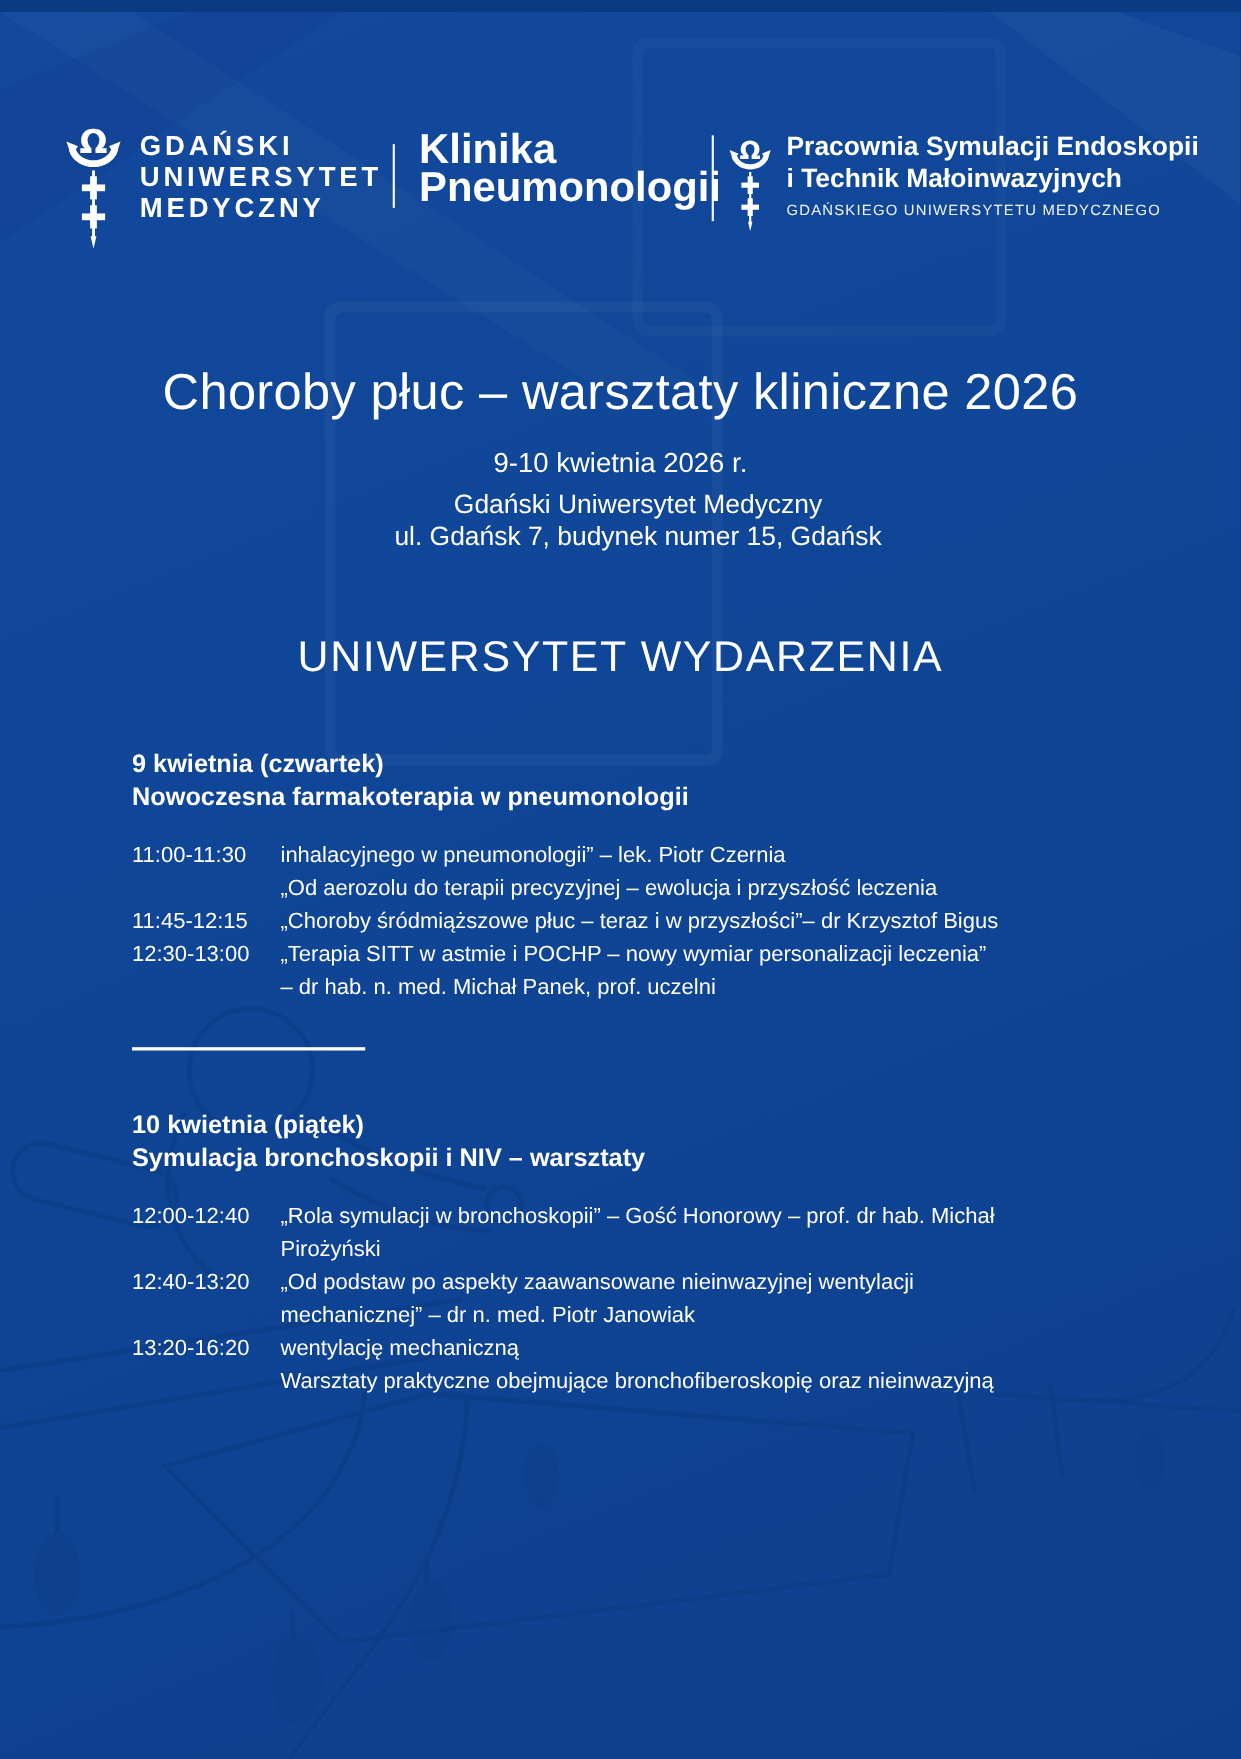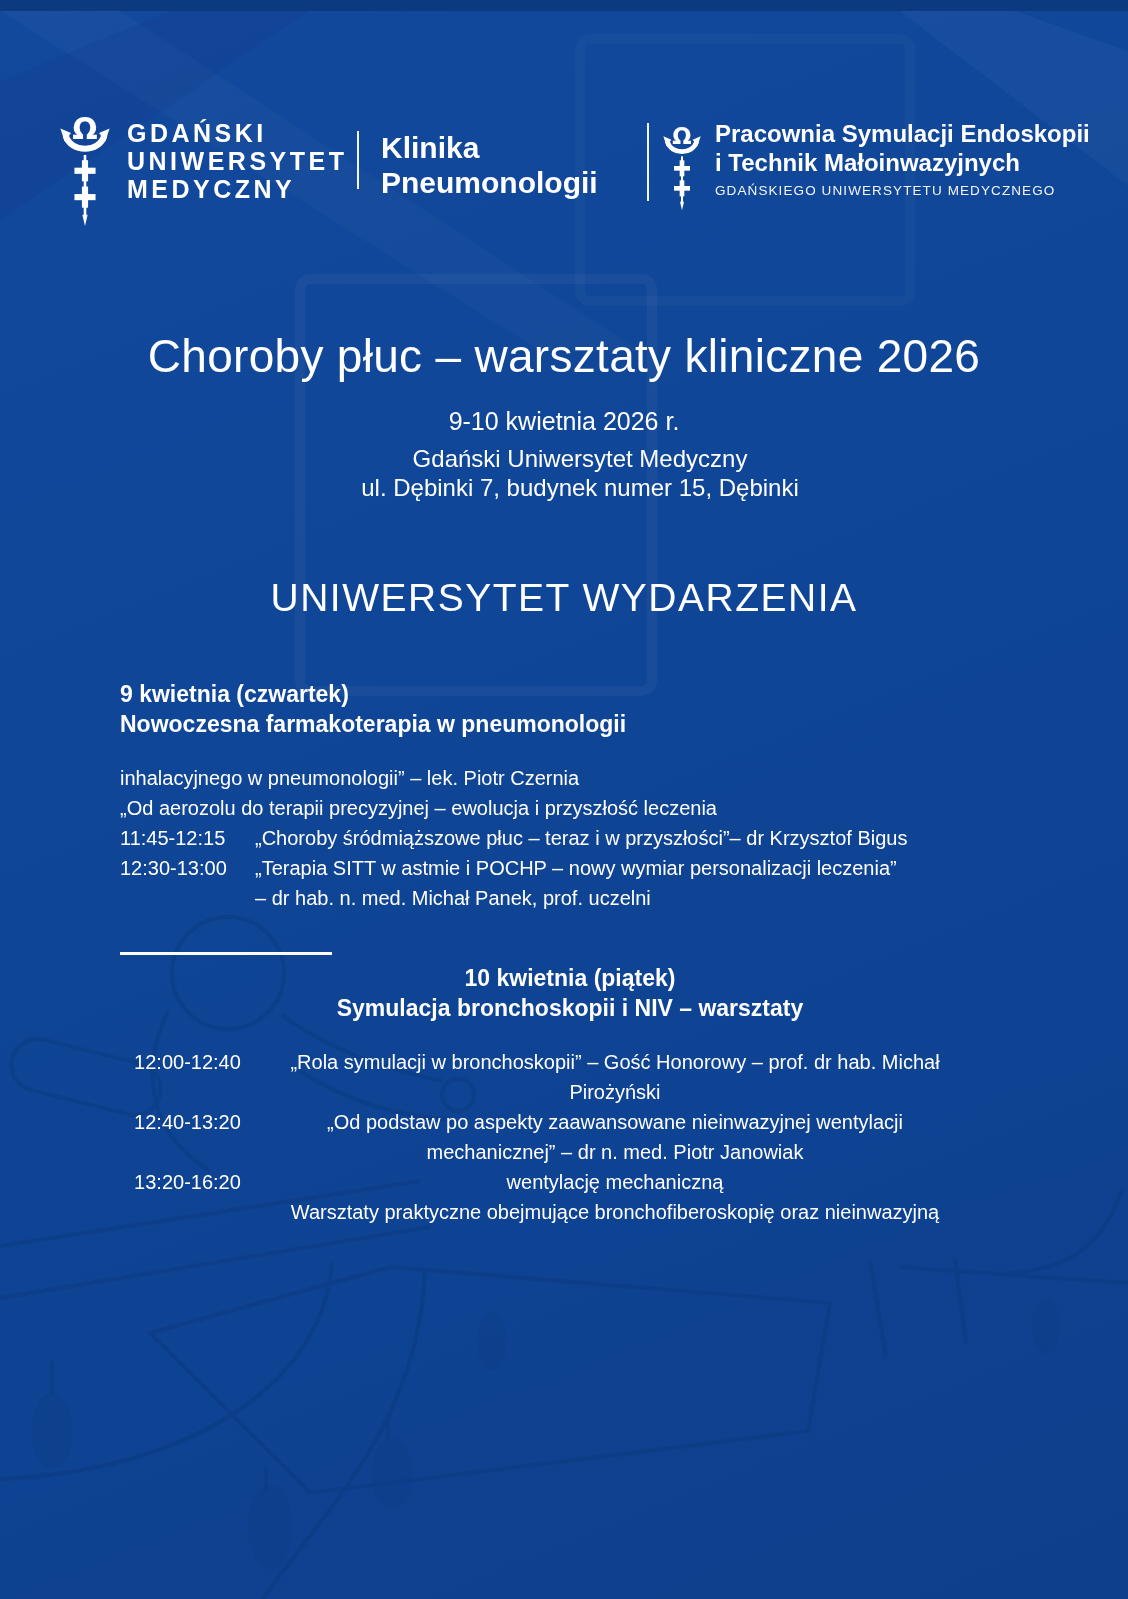--- a/index.html
+++ b/index.html
@@ -14,39 +14,39 @@
   }
   .bg-art{position:absolute;inset:0;width:1128px;height:1599px;pointer-events:none;}
 
   
   .logo-gumed{position:absolute;left:58px;top:100px;display:flex;align-items:flex-start;}
   .gumed-crest{width:54px;height:116px;flex:0 0 auto;}
   .gumed-text{margin-left:15px;margin-top:8px;font-size:25px;font-weight:600;letter-spacing:3.5px;line-height:28px;}
   .vline{position:absolute;width:2px;background:rgba(255,255,255,0.95);}
   .vline-1{left:357px;top:120px;height:58px;}
   .vline-2{left:647px;top:112px;height:78px;}
-  .logo-klinika{position:absolute;left:381px;top:119px;font-size:30px;font-weight:bold;line-height:35px;}
+  .logo-klinika{position:absolute;left:381px;top:108px;font-size:38px;font-weight:bold;line-height:35px;}
   .logo-pracownia{position:absolute;left:662px;top:108px;display:flex;align-items:flex-start;justify-content:flex-end;}
   .prac-crest{width:40px;height:88px;margin-top:4px;flex:0 0 auto;}
   .prac-text{margin-left:13px;}
   .prac-main{font-size:24px;font-weight:bold;line-height:29px;}
   .prac-sub{font-size:13.5px;font-weight:400;letter-spacing:1.1px;margin-top:6px;opacity:0.95;}
 
   
   .event-title{position:absolute;top:318px;left:0;right:0;text-align:center;
     font-size:46px;font-weight:400;letter-spacing:0.3px;}
   .event-date{position:absolute;top:396px;left:0;right:0;text-align:center;font-size:25px;}
   .event-venue{position:absolute;top:433px;left:0;right:0;text-align:center;font-size:24px;line-height:29px;padding-left:32px;}
   .schedule-heading{position:absolute;top:565px;left:0;right:0;text-align:center;
     font-size:39px;font-weight:400;letter-spacing:1.5px;}
 
   
   .day{position:absolute;left:120px;}
   .day-1{top:668px;width:890px;}
-  .day-2{top:952px;width:900px;text-align:center;}
+  .day-2{top:996px;width:900px;}
   .day-label,.day-theme{font-size:23px;font-weight:bold;line-height:30px;}
   .rows{margin-top:24px;}
   .row{display:grid;grid-template-columns:135px 1fr;}
   .time{font-size:20px;line-height:30px;}
   .desc{max-width:720px;}
   .desc div{font-size:20px;line-height:30px;white-space:nowrap;}
   .divider{position:absolute;left:120px;top:941px;width:212px;height:3px;background:#ffffff;}
 </style>
 </head>
 <body>
@@ -133,30 +133,31 @@
       <div class="prac-main">Pracownia Symulacji Endoskopii</div>
       <div class="prac-main">i Technik Małoinwazyjnych</div>
       <div class="prac-sub">GDAŃSKIEGO UNIWERSYTETU MEDYCZNEGO</div>
     </div>
   </div>
 
   <h1 class="event-title" style="margin:0">Choroby płuc – warsztaty kliniczne 2026</h1>
   <div class="event-date">9-10 kwietnia 2026 r.</div>
   <div class="event-venue">
     <div>Gdański Uniwersytet Medyczny</div>
-    <div>ul. Dębinki 7, budynek numer 15, Dębinki</div>
+    <div>ul. Gdańsk 7, budynek numer 15, Gdańsk</div>
   </div>
 
   <h2 class="schedule-heading" style="margin:0">UNIWERSYTET WYDARZENIA</h2>
 
   <section class="day day-1">
     <div class="day-label">9 kwietnia (czwartek)</div>
     <div class="day-theme">Nowoczesna farmakoterapia w pneumonologii</div>
     <div class="rows">
       <div class="row">
+        <div class="time">11:00-11:30</div>
         <div class="desc">
           <div>inhalacyjnego w pneumonologii” – lek. Piotr Czernia</div>
           <div>„Od aerozolu do terapii precyzyjnej – ewolucja i przyszłość leczenia</div>
         </div>
       </div>
       <div class="row">
         <div class="time">11:45-12:15</div>
         <div class="desc">
           <div>„Choroby śródmiąższowe płuc – teraz i w przyszłości”– dr Krzysztof Bigus</div>
         </div>

